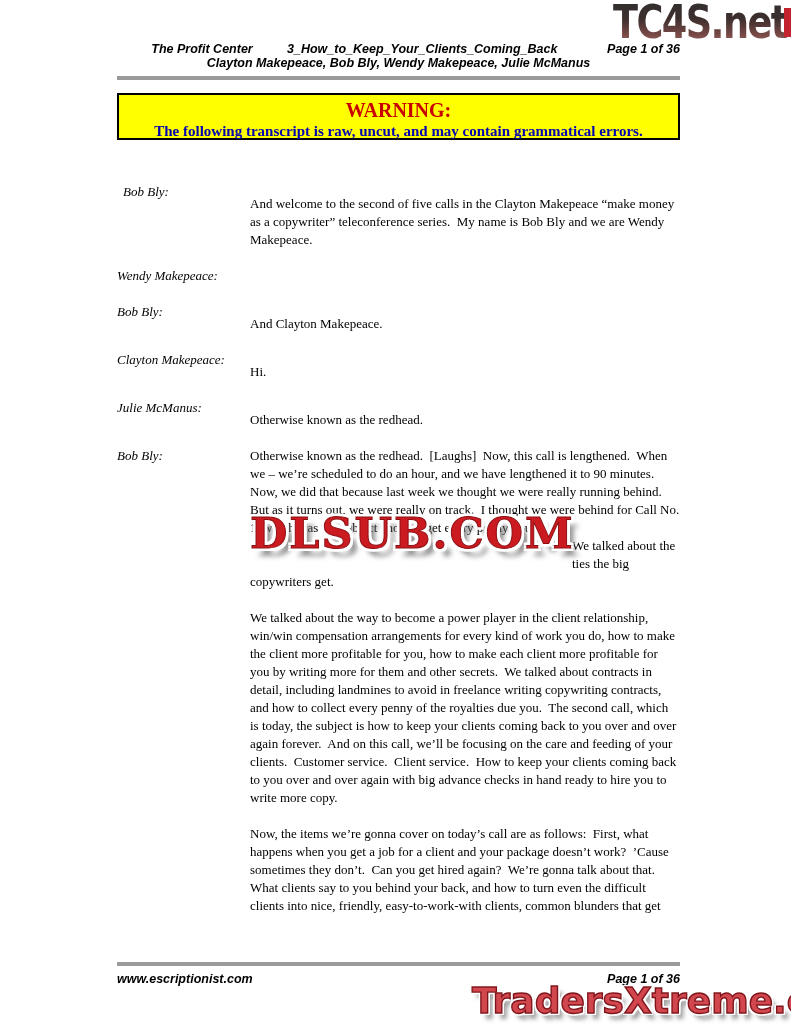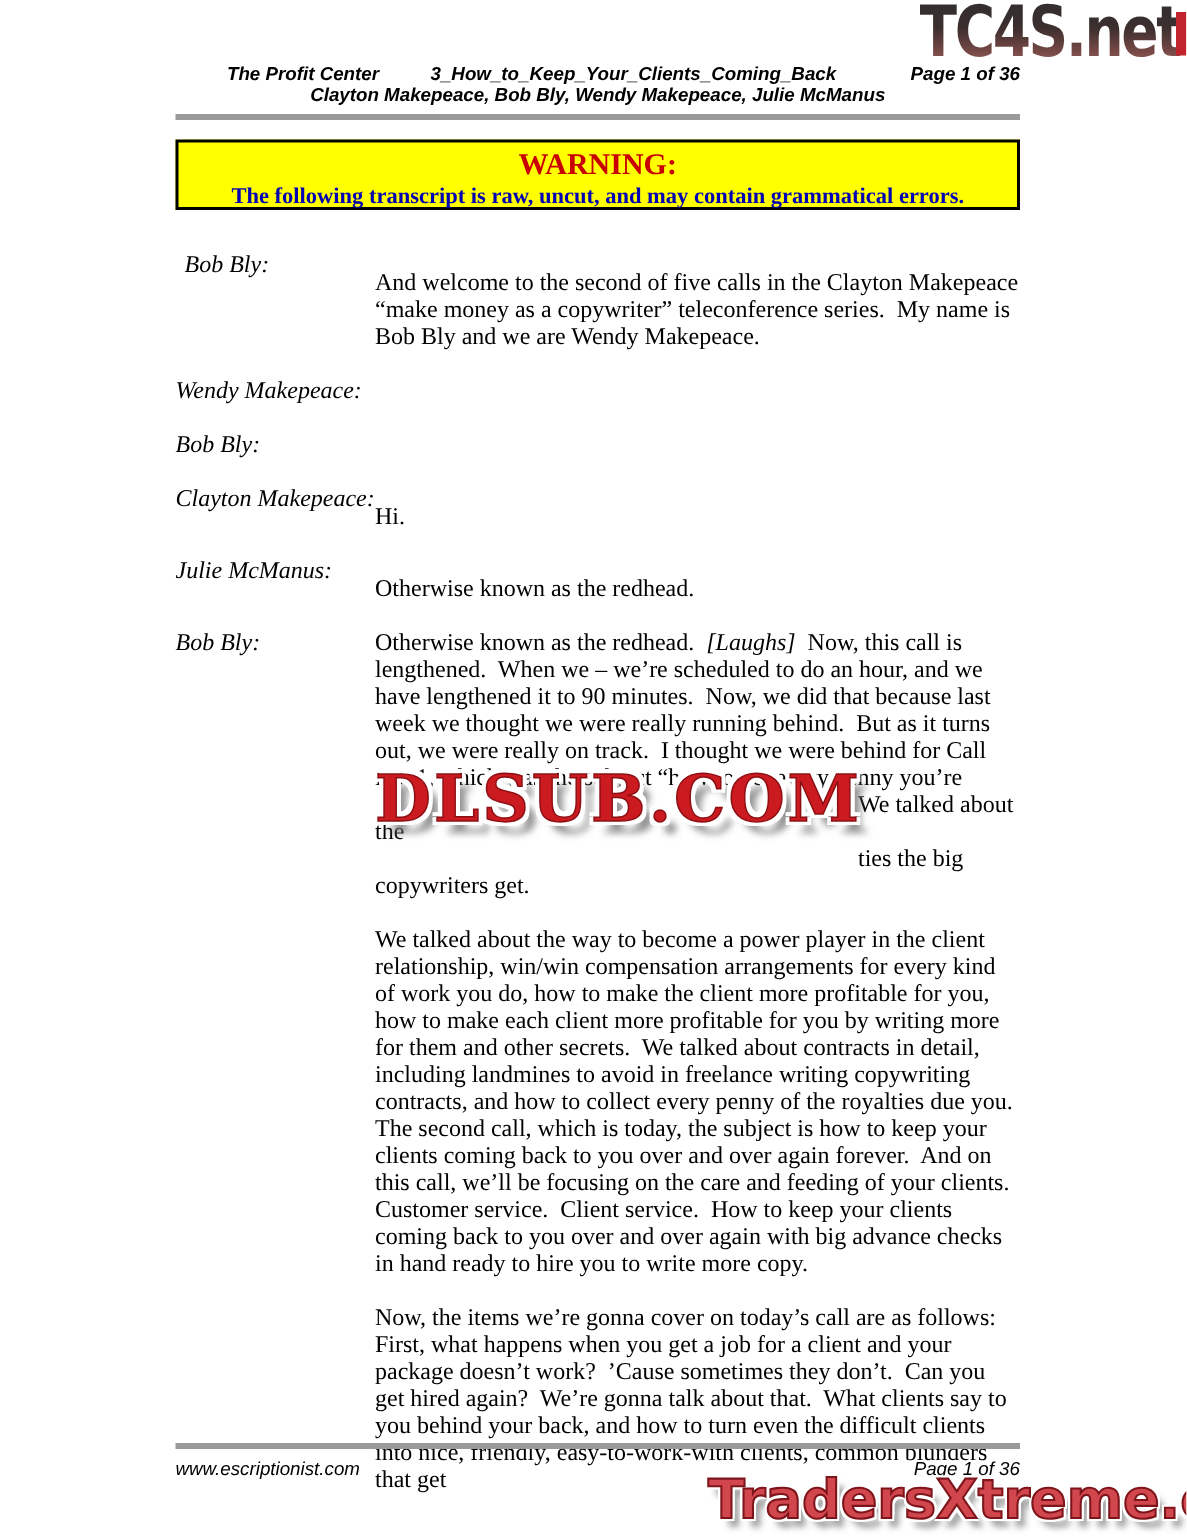--- a/index.html
+++ b/index.html
@@ -27,45 +27,45 @@
 
   
   .warning{position:absolute;left:117px;top:93px;width:563px;height:47px;box-sizing:border-box;
            background:var(--highlight_yellow,#ffff00);border:2px solid #000;text-align:center;}
   .warning-title{margin-top:3px;font-size:20px;line-height:24px;font-weight:bold;
                  color:var(--warning_title,#c80000);}
   .warning-msg{font-size:15px;line-height:19px;font-weight:bold;
                color:var(--warning_message,#0000b4);}
 
   
-  .transcript{position:absolute;left:117px;top:168px;width:566px;font-size:16px;line-height:18px;}
+  .transcript{position:absolute;left:117px;top:183px;width:566px;font-size:13px;line-height:18px;}
   .turn{display:flex;margin-bottom:18px;}
   .turn:last-child{margin-bottom:0;}
   .speaker{width:133px;flex:none;font-style:italic;}
   .speaker.indent{padding-left:6px;box-sizing:border-box;}
   .speech{width:430px;white-space:pre-wrap;}
   .speech p{margin:0 0 18px 0;}
   .speech p.last{margin-bottom:0;margin-top:12px;}
-  .it{font-style:italic;}
+  .it{}
   .obs-line{display:block;}
   .gap{display:inline-block;width:322px;height:1px;}
 
   
   .dlsub{position:absolute;left:250px;top:512px;
          font-family:"DejaVu Serif",serif;font-weight:bold;font-size:43px;line-height:43px;
          letter-spacing:2px;color:var(--watermark_red,#cb1a20);
          -webkit-text-stroke:1px #8c0f13;
          text-shadow:-3px -3px 0 #fff,3px -3px 0 #fff,-3px 3px 0 #fff,3px 3px 0 #fff,
                      -3px 0 0 #fff,3px 0 0 #fff,0 -3px 0 #fff,0 3px 0 #fff,
                      7px 8px 5px rgba(110,110,110,.75);}
 
   
   .footer{position:absolute;left:117px;top:956px;width:563px;
           font-family:"Liberation Sans","DejaVu Sans",sans-serif;
-          font-weight:normal;font-style:italic;font-size:12.5px;}
+          font-weight:bold;font-style:italic;font-size:12.5px;}
   .footer-row{display:flex;justify-content:space-between;margin-top:6px;}
 
   
   .traders{position:absolute;left:472px;top:982px;white-space:nowrap;
            font-family:"DejaVu Sans",sans-serif;font-weight:bold;font-size:36px;line-height:38px;
            color:var(--traders_red,#d2474e);
            -webkit-text-stroke:1.4px #7e151b;
            text-shadow:-2px -2px 0 #fff,2px -2px 0 #fff,-2px 2px 0 #fff,2px 2px 0 #fff,
                        -2px 0 0 #fff,2px 0 0 #fff,0 -2px 0 #fff,0 2px 0 #fff,
                        5px 6px 4px rgba(120,120,120,.7);}
@@ -99,20 +99,21 @@
       <div class="speaker indent">Bob Bly:</div>
       <div class="speech"><p class="last">And welcome to the second of five calls in the Clayton Makepeace “make money as a copywriter” teleconference series.  My name is Bob Bly and we are Wendy Makepeace.</p></div>
     </div>
 
     <div class="turn">
       <div class="speaker">Wendy Makepeace:</div>
     </div>
 
     <div class="turn">
       <div class="speaker">Bob Bly:</div>
+      <div class="speech"><p class="last">And Clayton Makepeace.</p></div>
     </div>
 
     <div class="turn">
       <div class="speaker">Clayton Makepeace:</div>
       <div class="speech"><p class="last">Hi.</p></div>
     </div>
 
     <div class="turn">
       <div class="speaker">Julie McManus:</div>
       <div class="speech"><p class="last">Otherwise known as the redhead.</p></div>

